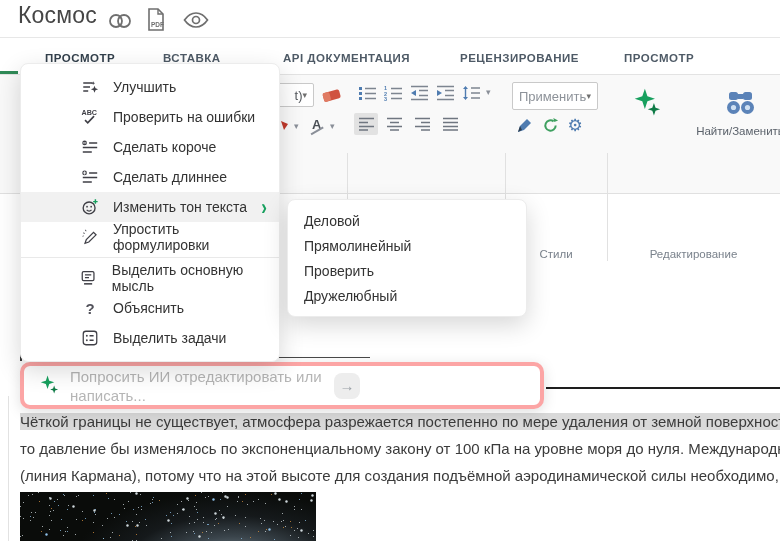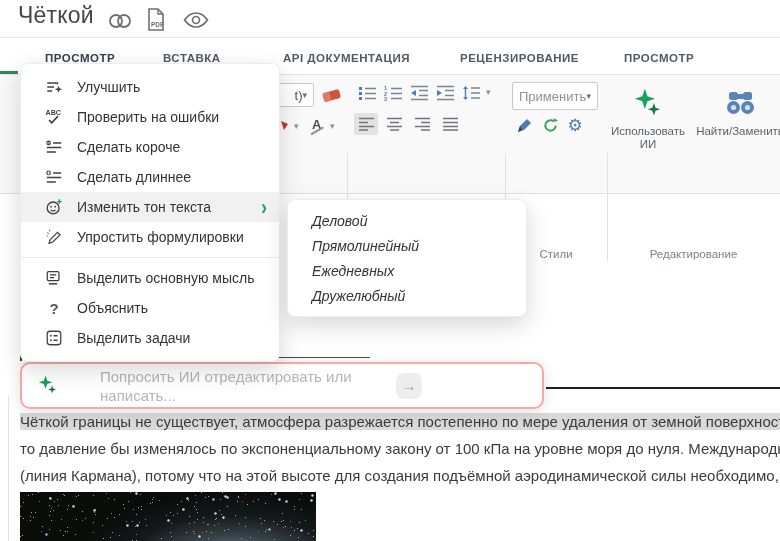--- a/index.html
+++ b/index.html
@@ -26,61 +26,61 @@
   .ric.pressed{background:#e2e2e2;border-radius:2px;}
   .chev{color:#8a8f98;font-size:9px;}
   .big-btn-label{position:absolute;font-size:11.5px;color:#5b626b;text-align:center;line-height:13px;}
   .a-slash{position:relative;font-size:13px;font-weight:bold;color:#4a4f55;}
   .a-slash i{position:absolute;left:-2px;bottom:1px;width:14px;height:1.5px;background:#8a8f98;
              transform:rotate(-30deg);}
   .gear{font-size:17px;color:#4f7cb0;line-height:1;}
   
   .menu{position:absolute;left:20px;top:63px;width:258px;background:#fff;border-radius:8px;
         border:1px solid #ececec;box-shadow:0 8px 24px rgba(0,0,0,.16);padding:8px 0;z-index:30;}
-  .mi{height:30px;display:flex;align-items:center;cursor:pointer;}
+  .mi{height:30px;display:flex;align-items:center;cursor:pointer;padding-left:36px;}
   .mi.hl{background:#f1f1f1;}
   .mi .ic{width:20px;margin-left:23px;display:flex;justify-content:center;}
   .mi .lbl{margin-left:13px;font-size:14px;color:#333;}
   .mi .sub-arrow{margin-left:auto;margin-right:12px;color:#17a05e;font-size:17px;line-height:1;
                  font-weight:bold;transform:scaleY(1.3);}
   .menu-div{height:1px;background:#e9e9e9;margin:5px 0;}
   .qmark{font-size:15px;font-weight:bold;color:#52525b;}
   
   .submenu{position:absolute;left:287px;top:199px;width:238px;background:#fff;border-radius:8px;
            border:1px solid #ececec;box-shadow:0 8px 24px rgba(0,0,0,.16);padding:8px 0;z-index:31;}
-  .smi{height:25px;display:flex;align-items:center;padding-left:24px;font-size:14px;color:#333;cursor:pointer;font-style:italic;}
+  .smi{height:25px;display:flex;align-items:center;padding-left:16px;font-size:14px;color:#333;cursor:pointer;}
   
   .tbl-line{position:absolute;left:20px;top:357px;width:350px;height:1px;background:#4a4a4a;z-index:2;}
   .tbl-tick{position:absolute;top:352px;width:1.5px;height:9px;background:#3a3a3a;z-index:2;}
   .doc-line-right{position:absolute;left:546px;top:387px;width:234px;height:2px;background:#1e1e1e;}
   .page-edge{position:absolute;left:8px;top:396px;width:1px;height:145px;background:#e2e2e2;}
   
   .prompt{position:absolute;left:20px;top:362px;width:524px;height:47px;background:#fff;border-radius:10px;
-          box-shadow:0 3px 14px rgba(0,0,0,.13);border:2px solid #fca5a5;display:flex;align-items:center;
-          z-index:20;box-sizing:border-box;cursor:text;gap:32px;}
+          box-shadow:0 3px 14px rgba(0,0,0,.13);border:4px solid #fca5a5;display:flex;align-items:center;
+          z-index:20;box-sizing:border-box;cursor:text;}
   .prompt .spark{margin-left:14px;}
   .prompt .ph{margin-left:10px;width:252px;font-size:15px;line-height:19px;color:#b5b5b5;}
   .prompt .quota{margin-left:auto;font-size:14px;color:#b5b5b5;white-space:nowrap;}
   .prompt .send{margin:0 10px 0 12px;width:26px;height:26px;border-radius:8px;background:#ededed;
                 display:flex;align-items:center;justify-content:center;color:#9aa0a6;font-size:15px;cursor:pointer;}
   
   .para{position:absolute;left:20px;top:408px;width:760px;font-size:15px;line-height:27px;color:#3b3b3b;
         white-space:nowrap;overflow:hidden;}
   .para .hl-sel{background:#d9d9d9;}
   
   .doc-img{position:absolute;left:20px;top:492px;width:296px;height:60px;overflow:hidden;
            background:radial-gradient(ellipse 160px 70px at 72% 115%, #7e8e96 0%, #3a444b 35%, #15191b 65%, #0a0c0a 100%);}
   .stars{position:absolute;left:0;top:0;width:1px;height:1px;border-radius:50%;background:transparent;}
 </style>
 </head>
 <body>
 
 <div id="app">
 
-  <div class="hdr-title">Чёткой</div>
+  <div class="hdr-title">Космос</div>
   <span class="hdr-icon" style="left:106px;top:10px;">
     <svg width="28" height="22" viewBox="0 0 28 22">
         <g fill="none" stroke="#6f6f6f" stroke-width="1.8">
       <circle cx="10" cy="11" r="6"></circle>
           <circle cx="18" cy="11" r="6"></circle>
         </g>
       </svg>
   </span>
   <span class="hdr-icon" style="left:145px;top:7px;">
     <svg width="22" height="26" viewBox="0 0 22 26">
@@ -231,21 +231,20 @@
       <span class="gear">⚙</span>
     </span>
     <div class="grp-label" style="left:505px;width:102px;">Стили</div>
 
     <span class="ric" style="left:630px;top:10px;width:34px;height:34px;">
       <svg width="32" height="32" viewBox="0 0 30 30">
           <path d="M13 2.5l2.4 7.1 7.1 2.4-7.1 2.4L13 21.5l-2.4-7.1-7.1-2.4 7.1-2.4z" fill="#17a05e"></path>
       <path d="M21.5 16l1.5 4.3 4.3 1.5-4.3 1.5-1.5 4.3-1.5-4.3-4.3-1.5 4.3-1.5z" fill="#0d7a45"></path>
         </svg>
     </span>
-    <div class="big-btn-label" style="left:610px;top:50px;width:76px;">Использовать ИИ</div>
     <span class="ric" style="left:723px;top:12px;width:34px;height:30px;">
       <svg width="31" height="27" viewBox="0 0 31 27">
           <g fill="#5b83b8">
         <rect x="4" y="3" width="9" height="8" rx="2.5"></rect>
             <rect x="18" y="3" width="9" height="8" rx="2.5"></rect>
         <rect x="12.5" y="5" width="6" height="5"></rect>
         <circle cx="8.5" cy="18.5" r="6.5"></circle>
             <circle cx="22.5" cy="18.5" r="6.5"></circle>
         <circle cx="8.5" cy="18.5" r="2.6" fill="#cfe0f2"></circle>
             <circle cx="22.5" cy="18.5" r="2.6" fill="#cfe0f2"></circle>
@@ -357,21 +356,21 @@
         <path d="M9.5 7.5h4.5M9.5 12.5h4.5" stroke="#3f3f46" stroke-width="1.4"></path>
           </svg>
       </span>
       <span class="lbl">Выделить задачи</span>
     </div>
   </div>
 
   <div class="submenu">
     <div class="smi">Деловой</div>
     <div class="smi">Прямолинейный</div>
-    <div class="smi">Ежедневных</div>
+    <div class="smi">Проверить</div>
     <div class="smi">Дружелюбный</div>
   </div>
 
   <div class="prompt">
     <span class="spark">
       <svg width="22" height="22" viewBox="0 0 30 30">
           <path d="M13 3.5l2.3 6.9 6.9 2.3-6.9 2.3L13 21.9l-2.3-6.9-6.9-2.3 6.9-2.3z" fill="#17a05e"></path>
       <path d="M22 17l1.4 4 4 1.4-4 1.4-1.4 4-1.4-4-4-1.4 4-1.4z" fill="#0d7a45"></path>
         </svg>
     </span>

